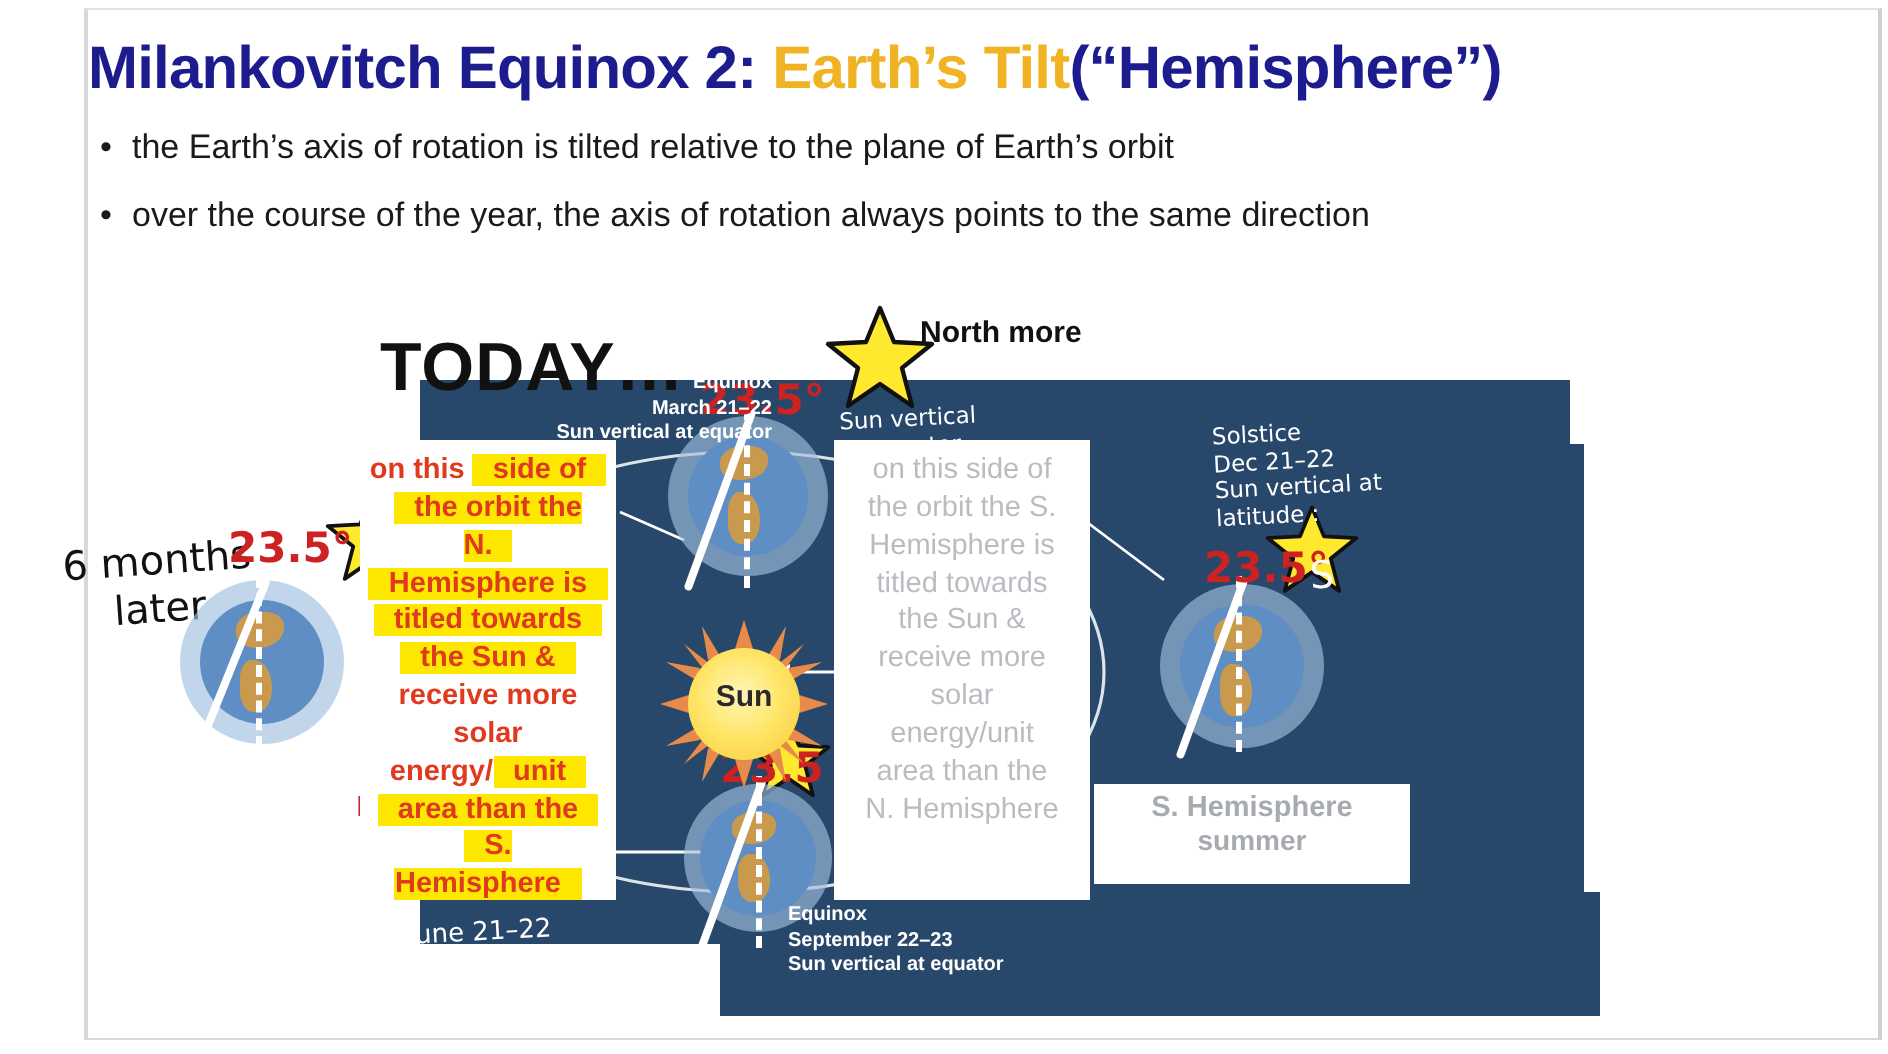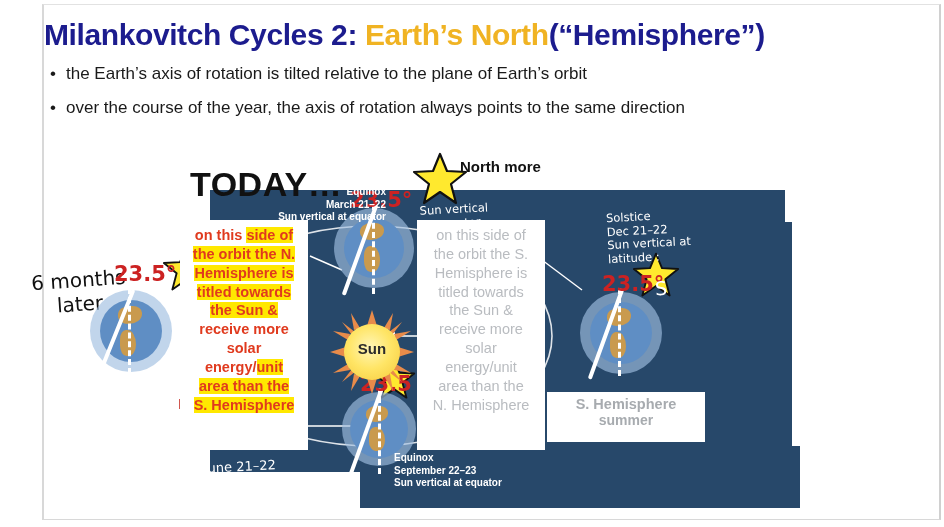--- a/index.html
+++ b/index.html
@@ -77,21 +77,21 @@
 
   
   .eqlabel{position:absolute;color:#fff;font-size:10px;font-weight:bold;line-height:1.25;}
   #eq-top{left:224px;top:46px;text-align:right;width:120px;}
   #eq-bottom{left:352px;top:312px;}
 
   
   .callout{position:absolute;background:#fff;box-sizing:border-box;text-align:center;}
   #callout-left{left:138px;top:80px;width:128px;height:230px;padding:6px 4px 0 4px;}
   #callout-left .ln{font-size:14.5px;font-weight:bold;color:#e03a1e;line-height:1.30;}
-  #callout-left .ln em{font-style:normal;background:#ffe800;padding:0 0;}
+  #callout-left .ln em{font-style:normal;background:#ffe800;padding:0 10px;}
   #callout-right{left:375px;top:80px;width:128px;height:230px;padding:6px 4px 0 4px;}
   #callout-right .ln{font-size:14.5px;color:#b9bcc0;line-height:1.30;}
 
   
   .hemibox{position:absolute;background:#fff;text-align:center;padding-top:4px;box-sizing:border-box;}
   #hemi-left{left:108px;top:252px;width:158px;height:50px;}
   #hemi-left .l1{font-size:14.5px;font-weight:bold;color:#c52a21;}
   #hemi-left .l2{font-size:14px;font-weight:bold;color:#e2b45a;}
   #hemi-right{left:505px;top:252px;width:158px;height:50px;}
   #hemi-right .l1{font-size:14.5px;font-weight:bold;color:#a7abaf;}
@@ -100,21 +100,21 @@
   
   .orbit-svg{position:absolute;left:0;top:0;width:899px;height:380px;overflow:visible;pointer-events:none;}
 </style>
 </head>
 <body>
 
 <div id="slide">
   <div class="frame-border"></div>
 
   <div id="title">
-    <span class="p1">Milankovitch Cycles 2: </span><span class="p2">Earth’s North</span><span class="p3">(“Hemisphere”)</span>
+    <span class="p1">Milankovitch Equinox 2: </span><span class="p2">Earth’s Tilt</span><span class="p3">(“Hemisphere”)</span>
   </div>
 
   <div class="bullet" id="b1">
     <span class="dot">•</span><span>the Earth’s axis of rotation is tilted relative to the plane of Earth’s orbit</span>
   </div>
   <div class="bullet" id="b2">
     <span class="dot">•</span><span>over the course of the year, the axis of rotation always points to the same direction</span>
   </div>
 
   <div id="stage">

